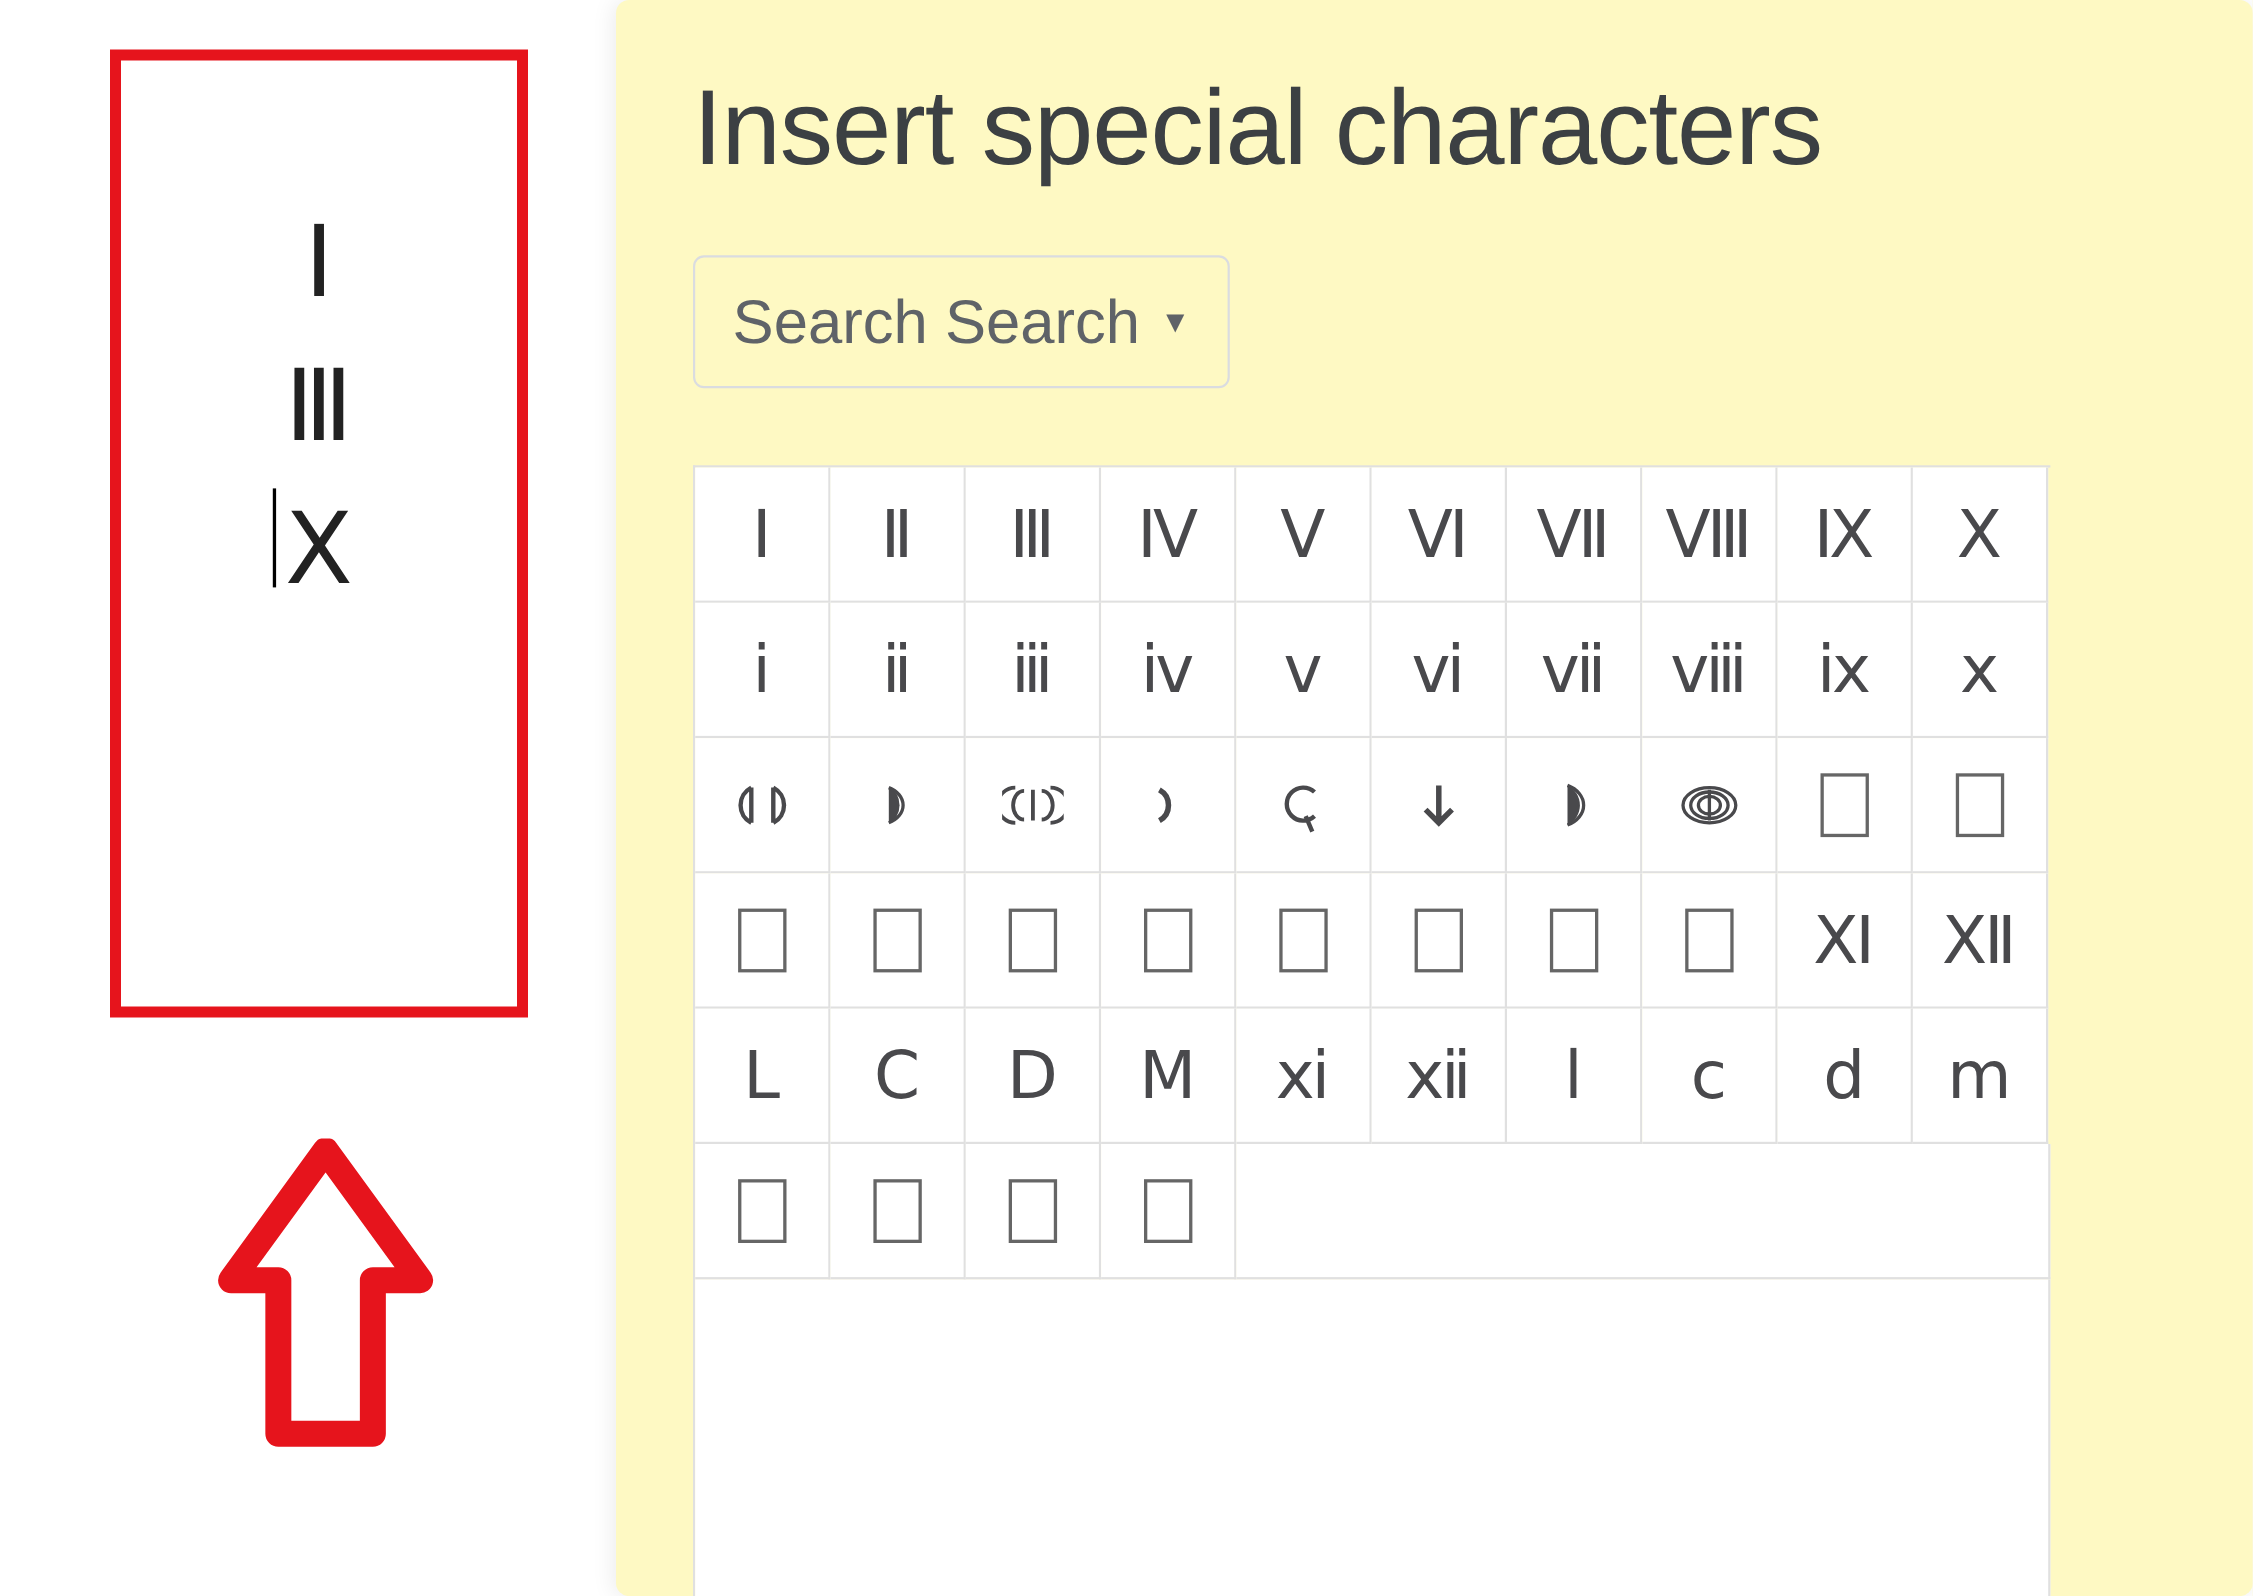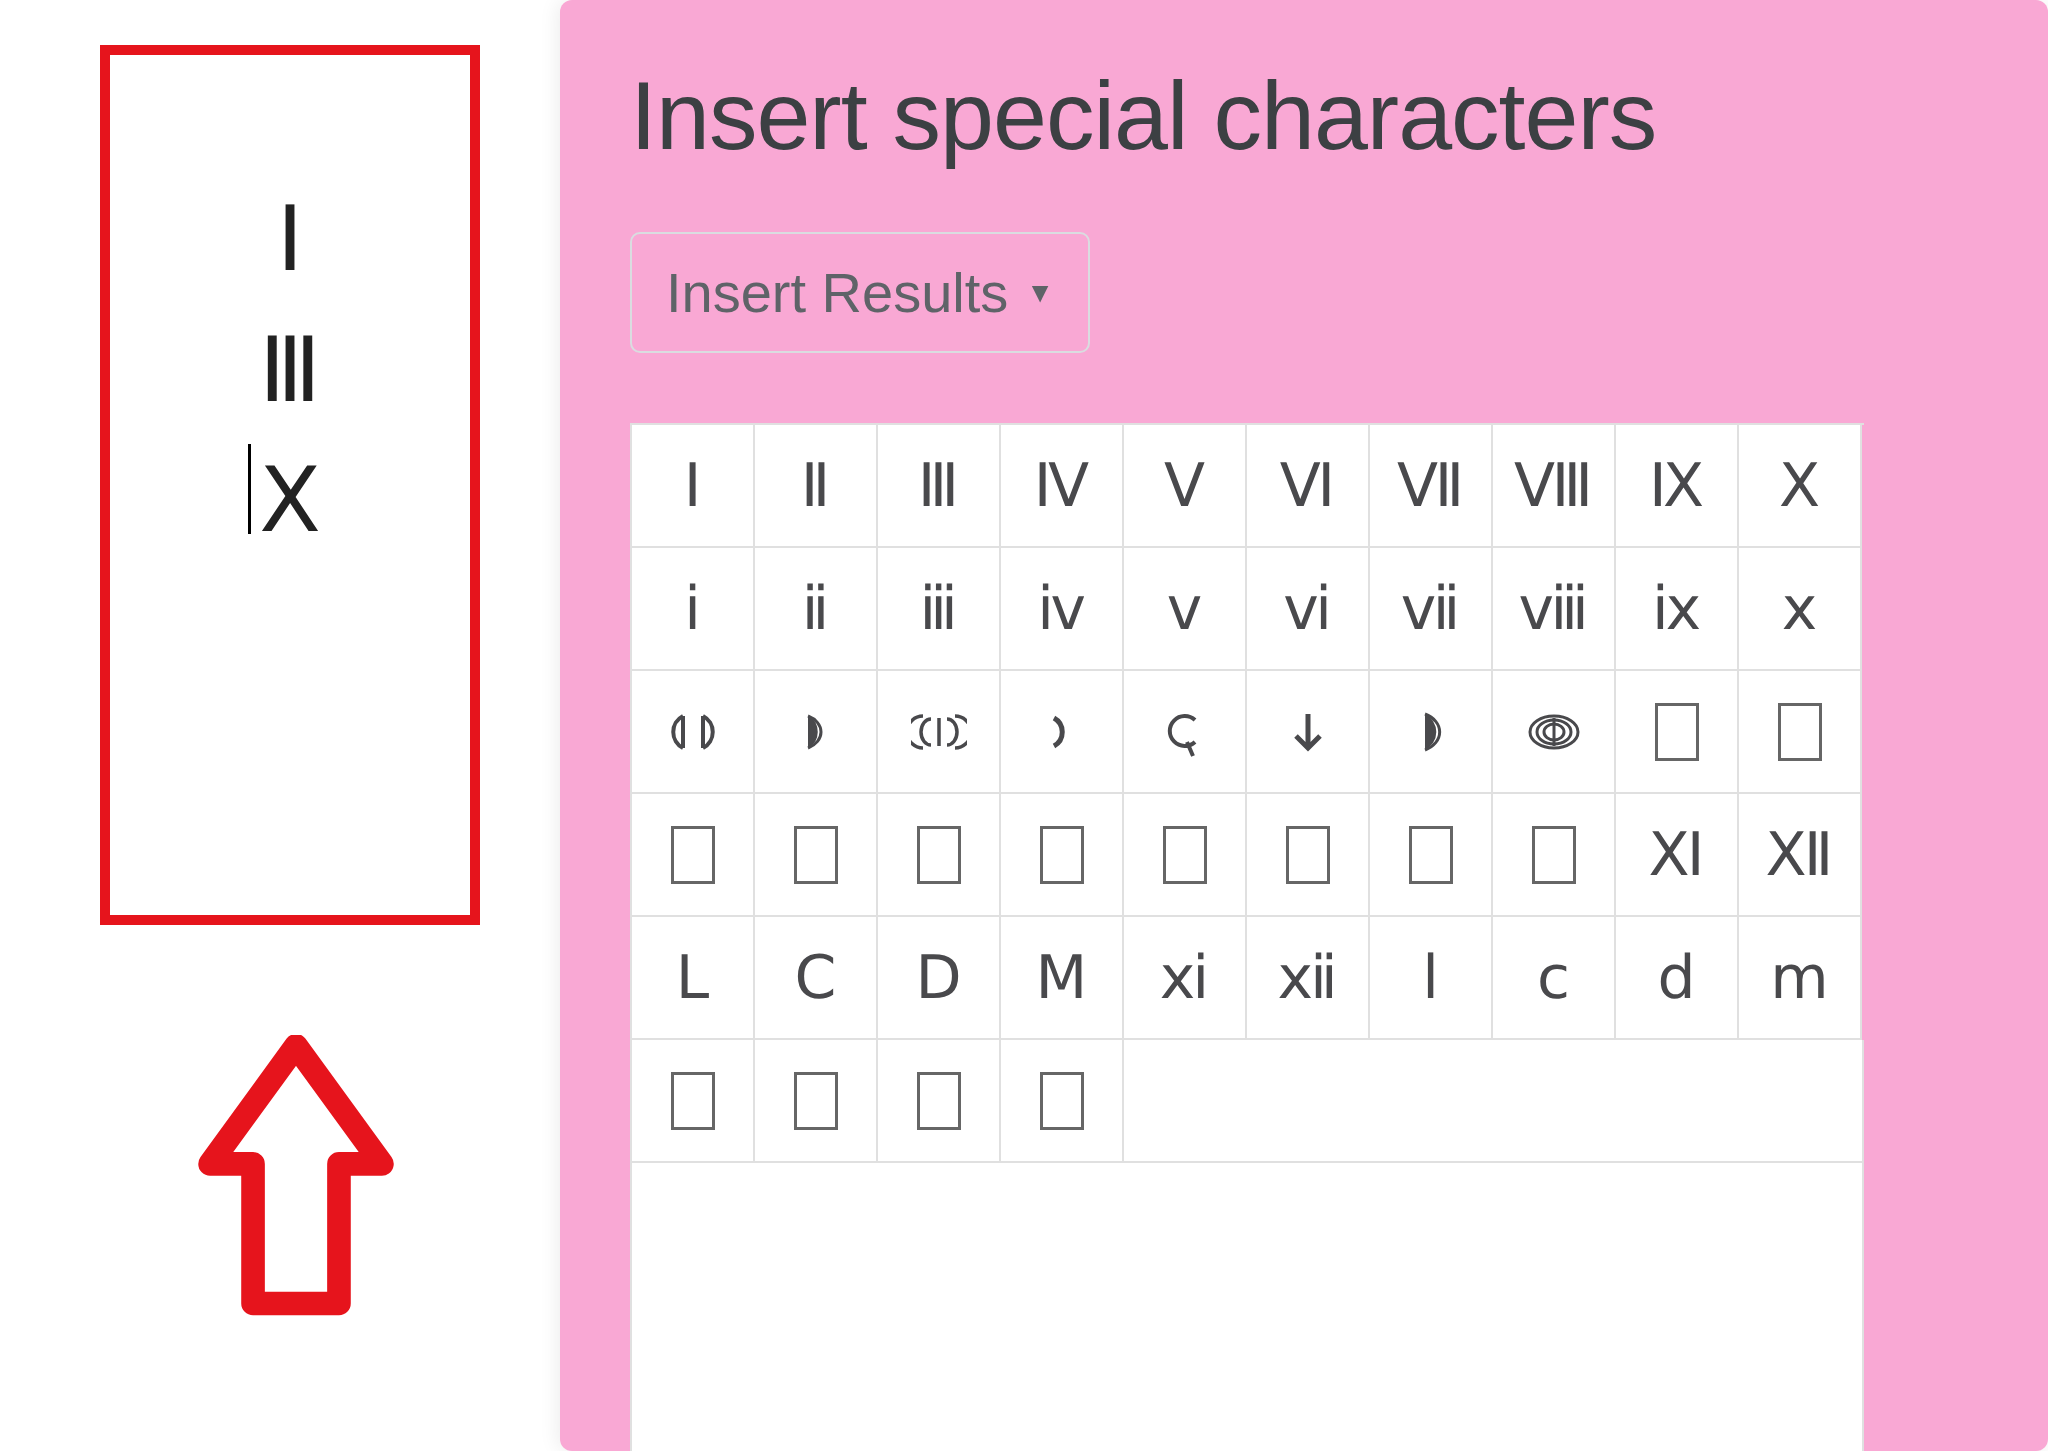--- a/index.html
+++ b/index.html
@@ -51,21 +51,21 @@
       height: 290px;
     }
     .arrow svg { width: 100%; height: 100%; }
 
     .dialog-panel {
       position: absolute;
       left: 560px;
       top: 0;
       right: 0;
       bottom: 0;
-      background: #f9a8d4;
+      background: #fef9c3;
       box-shadow: -2px 0 20px rgba(0,0,0,0.08);
       border-radius: 12px;
       padding: 60px 0 0 70px;
     }
     .dialog-title {
       font-size: 97px;
       font-weight: 400;
       color: #3c4043;
       letter-spacing: -1px;
     }
@@ -154,21 +154,21 @@
   <div class="arrow">
     <svg viewBox="0 0 200 270">
       <path d="M100 10 L180 120 L140 120 L140 250 L60 250 L60 120 L20 120 Z" fill="none" stroke="#e6141c" stroke-width="22" stroke-linejoin="round"></path>
     </svg>
   </div>
 
   <div class="dialog-panel">
     <div class="dialog-title">Insert special characters</div>
 
     <div class="category-dropdown">
-      <span>Insert Results</span>
+      <span>Search Search</span>
       <span class="dropdown-arrow">▼</span>
     </div>
 
     <div class="char-grid" id="char-grid"><div class="char-row">
           <div class="char-cell">Ⅰ</div>
           <div class="char-cell">Ⅱ</div>
           <div class="char-cell">Ⅲ</div>
           <div class="char-cell">Ⅳ</div>
           <div class="char-cell">Ⅴ</div>
           <div class="char-cell">Ⅵ</div>

